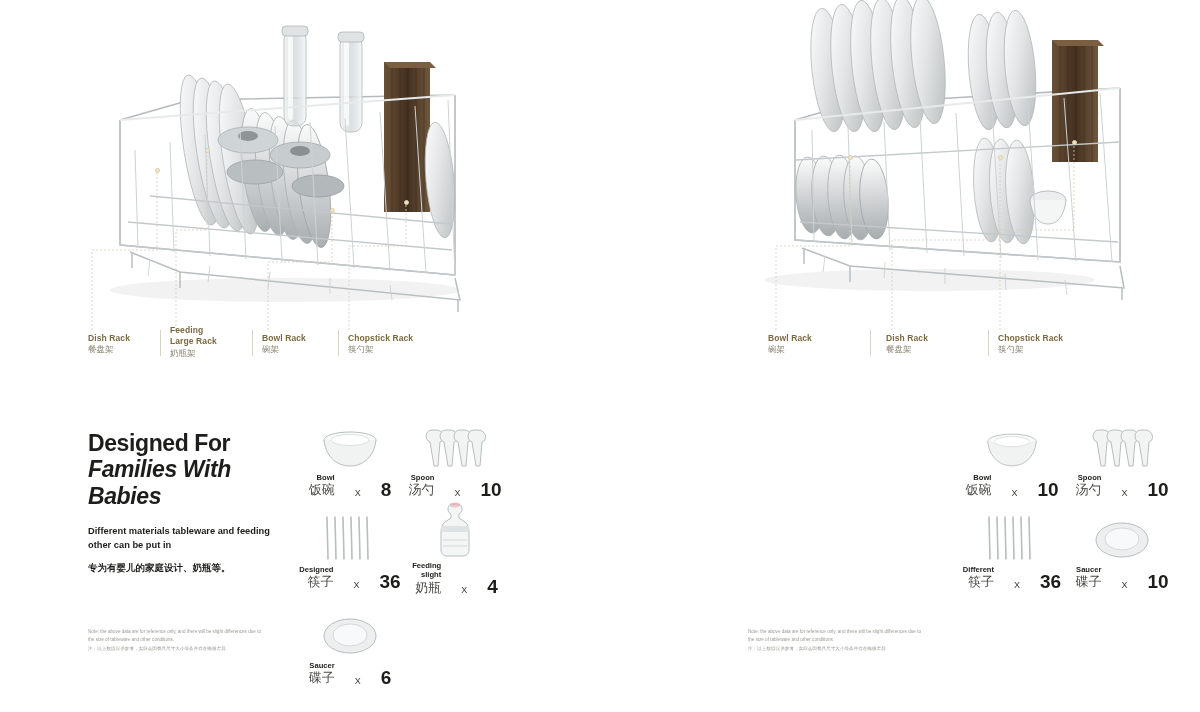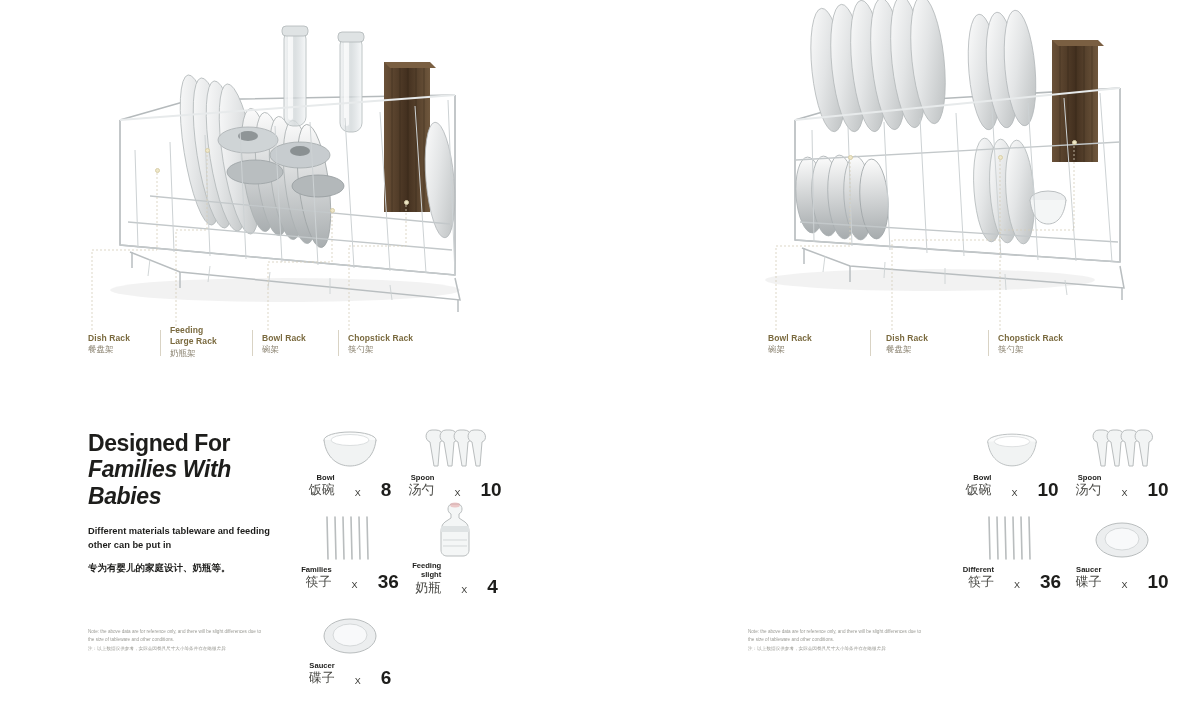--- a/index.html
+++ b/index.html
@@ -335,21 +335,21 @@
               <line x1="16" y1="3" x2="17" y2="45"></line>
               <line x1="24" y1="3" x2="25" y2="45"></line>
               <line x1="32" y1="3" x2="33" y2="45"></line>
               <line x1="40" y1="3" x2="41" y2="45"></line>
               <line x1="48" y1="3" x2="49" y2="45"></line>
             </g>
           </svg>
         </div>
         <div class="row">
           <div class="lbl">
-            <span class="en">Families</span>
+            <span class="en">Designed</span>
             <span class="cn">筷子</span>
           </div>
           <div class="x">X</div>
           <div class="qty">36</div>
         </div>
       </div>
 
       <div class="spec" style="left:105px; top:88px;">
         <div class="icon">
           <svg width="40" height="56" viewBox="0 0 40 56">

